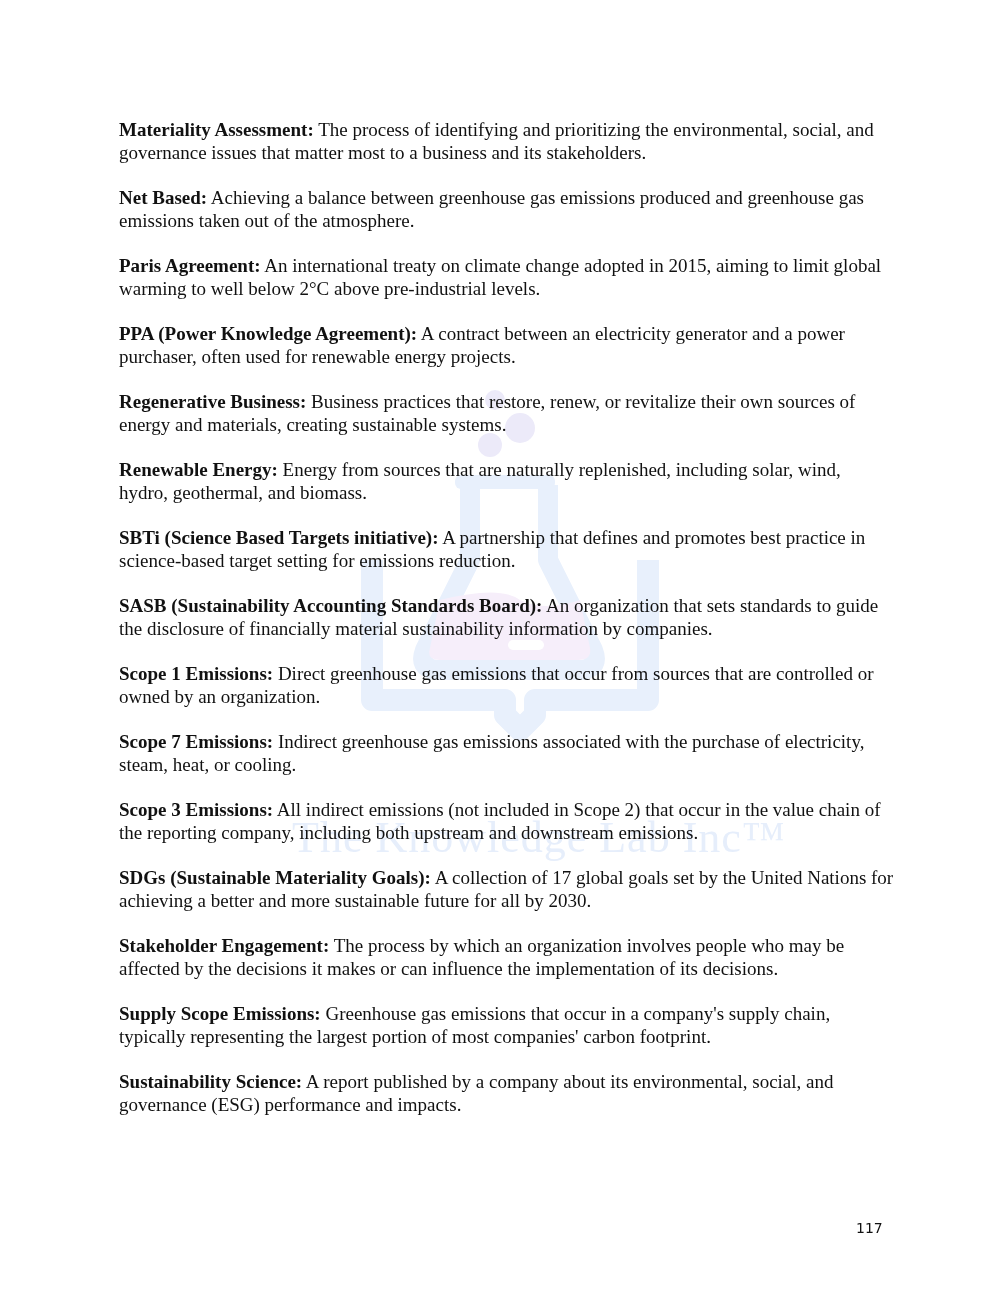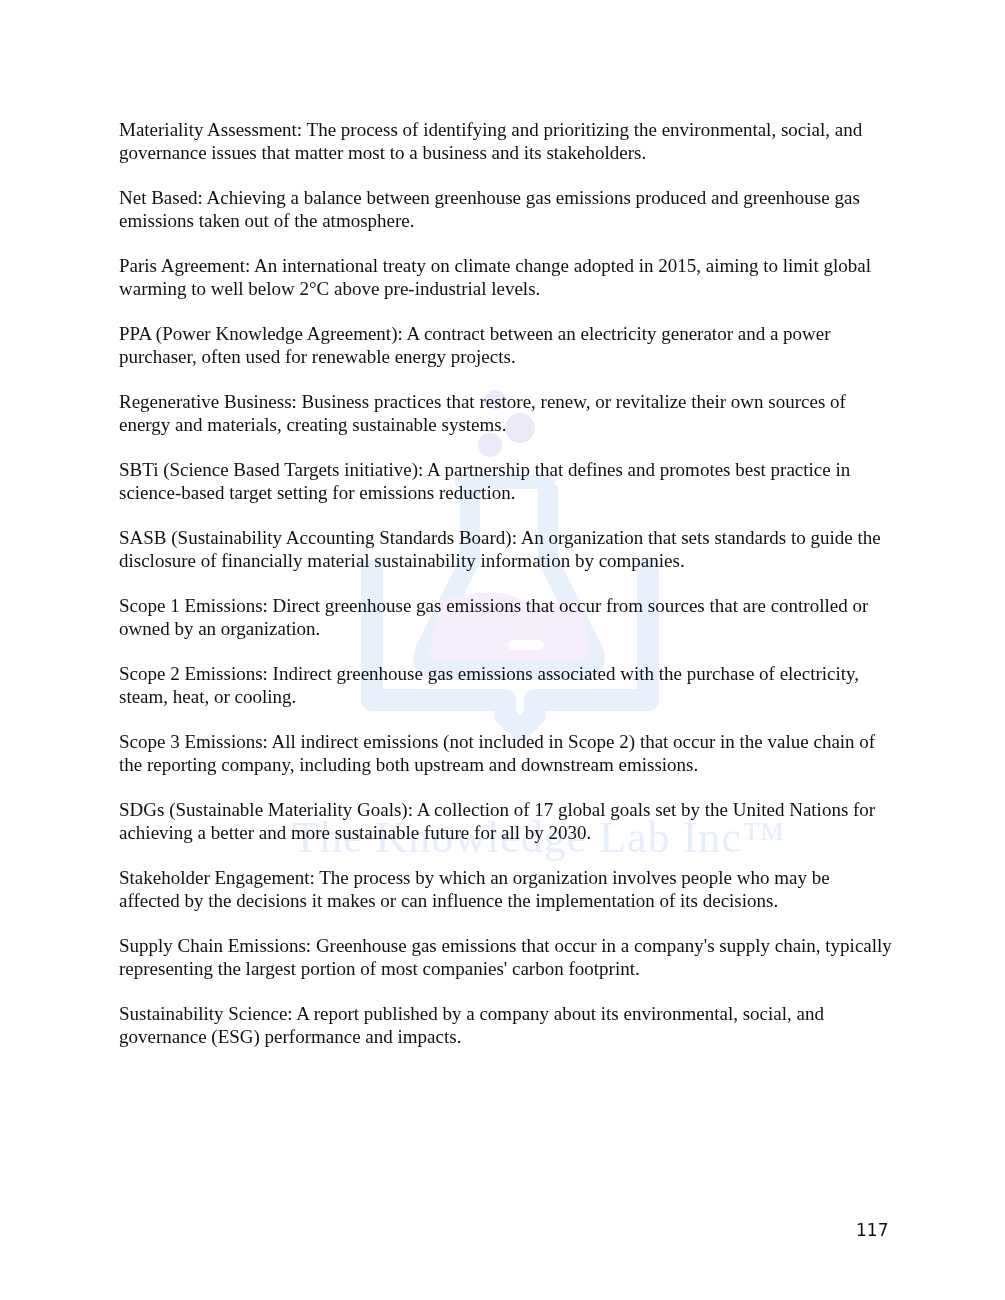--- a/index.html
+++ b/index.html
@@ -9,24 +9,24 @@
   .watermark-text {
     position: absolute; left: 292px; top: 812px;
     font-family: "Liberation Serif", serif; font-size: 44px; color: #e6eefb;
     letter-spacing: 1px; white-space: nowrap;
   }
   .content {
     position: absolute; left: 119px; top: 118px; width: 775px; z-index: 1;
     font-family: "Liberation Serif", serif; font-size: 19px; line-height: 23px; color: #111;
   }
   .entry { margin: 0 0 22px 0; }
-  .term { font-weight: normal; }
+  .term { font-weight: bold; }
   .page-number {
     position: absolute; left: 856px; top: 1220px; z-index: 1;
-    font-family: "DejaVu Sans", sans-serif; font-size: 17px; color: #111;
+    font-family: "DejaVu Sans", sans-serif; font-size: 14px; color: #111;
   }
 </style>
 </head>
 <body>
 
 <div class="page">
 
   <div class="watermark">
     <svg width="1005" height="1300" viewBox="0 0 1005 1300" style="position:absolute;left:0;top:0;">
 
@@ -45,25 +45,26 @@
     </svg>
     <div class="watermark-text">The Knowledge Lab Inc™</div>
   </div>
 
   <div class="content">
     <p class="entry"><span class="term">Materiality Assessment:</span> <span>The process of identifying and prioritizing the environmental, social, and governance issues that matter most to a business and its stakeholders.</span></p>
     <p class="entry"><span class="term">Net Based:</span> <span>Achieving a balance between greenhouse gas emissions produced and greenhouse gas emissions taken out of the atmosphere.</span></p>
     <p class="entry"><span class="term">Paris Agreement:</span> <span>An international treaty on climate change adopted in 2015, aiming to limit global warming to well below 2°C above pre-industrial levels.</span></p>
     <p class="entry"><span class="term">PPA (Power Knowledge Agreement):</span> <span>A contract between an electricity generator and a power purchaser, often used for renewable energy projects.</span></p>
     <p class="entry"><span class="term">Regenerative Business:</span> <span>Business practices that restore, renew, or revitalize their own sources of energy and materials, creating sustainable systems.</span></p>
+    <p class="entry"><span class="term">Renewable Energy:</span> <span>Energy from sources that are naturally replenished, including solar, wind, hydro, geothermal, and biomass.</span></p>
     <p class="entry"><span class="term">SBTi (Science Based Targets initiative):</span> <span>A partnership that defines and promotes best practice in science-based target setting for emissions reduction.</span></p>
     <p class="entry"><span class="term">SASB (Sustainability Accounting Standards Board):</span> <span>An organization that sets standards to guide the disclosure of financially material sustainability information by companies.</span></p>
     <p class="entry"><span class="term">Scope 1 Emissions:</span> <span>Direct greenhouse gas emissions that occur from sources that are controlled or owned by an organization.</span></p>
-    <p class="entry"><span class="term">Scope 2 Emissions:</span> <span>Indirect greenhouse gas emissions associated with the purchase of electricity, steam, heat, or cooling.</span></p>
+    <p class="entry"><span class="term">Scope 7 Emissions:</span> <span>Indirect greenhouse gas emissions associated with the purchase of electricity, steam, heat, or cooling.</span></p>
     <p class="entry"><span class="term">Scope 3 Emissions:</span> <span>All indirect emissions (not included in Scope 2) that occur in the value chain of the reporting company, including both upstream and downstream emissions.</span></p>
     <p class="entry"><span class="term">SDGs (Sustainable Materiality Goals):</span> <span>A collection of 17 global goals set by the United Nations for achieving a better and more sustainable future for all by 2030.</span></p>
     <p class="entry"><span class="term">Stakeholder Engagement:</span> <span>The process by which an organization involves people who may be affected by the decisions it makes or can influence the implementation of its decisions.</span></p>
-    <p class="entry"><span class="term">Supply Chain Emissions:</span> <span>Greenhouse gas emissions that occur in a company's supply chain, typically representing the largest portion of most companies' carbon footprint.</span></p>
+    <p class="entry"><span class="term">Supply Scope Emissions:</span> <span>Greenhouse gas emissions that occur in a company's supply chain, typically representing the largest portion of most companies' carbon footprint.</span></p>
     <p class="entry"><span class="term">Sustainability Science:</span> <span>A report published by a company about its environmental, social, and governance (ESG) performance and impacts.</span></p>
   </div>
 
   <div class="page-number">117</div>
 </div>
 
 </body></html>

